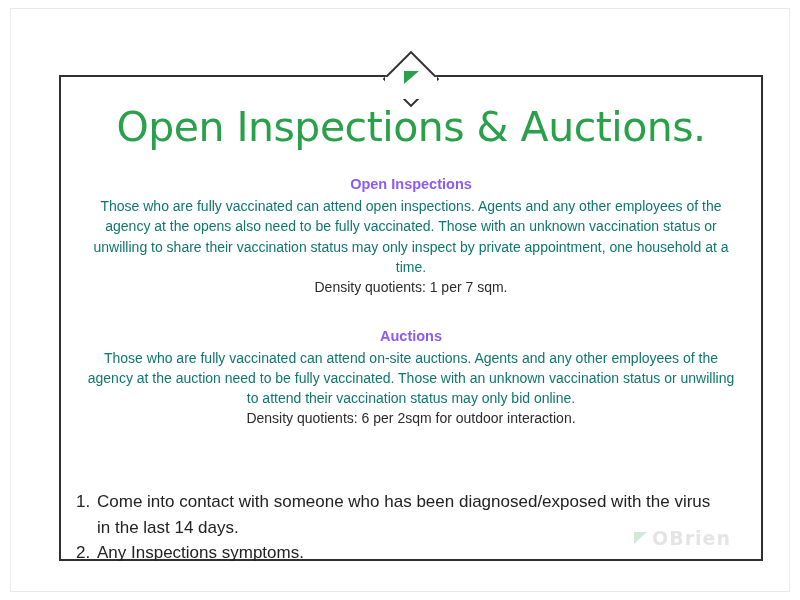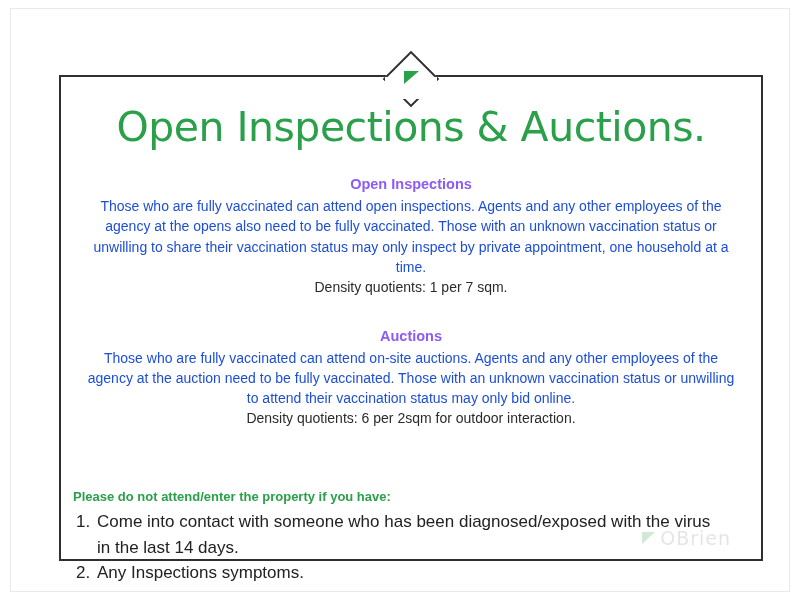--- a/index.html
+++ b/index.html
@@ -101,21 +101,21 @@
     color: #8b5cf6;
   }
   .section-head.second {
     margin-top: 30px;
   }
   .body-text {
     margin: 0;
     text-align: center;
     font-size: 14px;
     line-height: 1.45;
-    color: #1d4ed8;
+    color: #0f766e;
   }
   .density {
     margin: 0;
     text-align: center;
     font-size: 14px;
     line-height: 1.45;
     color: #2b2b2b;
   }
   .footer {
     position: absolute;
@@ -152,20 +152,21 @@
     width: 0;
     height: 0;
     border-left: 13px solid #2aa04a;
     border-bottom: 12px solid transparent;
   }
   .watermark-text {
     font-size: 19px;
     color: #8a8a8a;
     letter-spacing: 1px;
     font-family: "DejaVu Sans", sans-serif;
+    font-weight: bold;
   }
 </style>
 </head>
 <body>
 
 <div id="page">
   <div class="card-outer">
 
     <div class="frame"></div>
 
@@ -185,21 +186,20 @@
       </div>
 
       <div>
         <div class="section-head second">Auctions</div>
         <p class="body-text">Those who are fully vaccinated can attend on-site auctions. Agents and any other employees of the agency at the auction need to be fully vaccinated.  Those with an unknown vaccination status or unwilling to attend their vaccination status may only bid online.</p>
         <p class="density">Density quotients: 6 per 2sqm for outdoor interaction.</p>
       </div>
     </div>
 
     <div class="footer">
-      <p class="footer-title">Please do not attend/enter the property if you have:</p>
       <ol class="footer-list">
         <li>Come into contact with someone who has been diagnosed/exposed with the virus in the last 14 days.</li>
         <li>Any Inspections symptoms.</li>
       </ol>
     </div>
 
     <div class="watermark">
       <div class="watermark-mark"></div>
       <div class="watermark-text">OBrien</div>
     </div>

